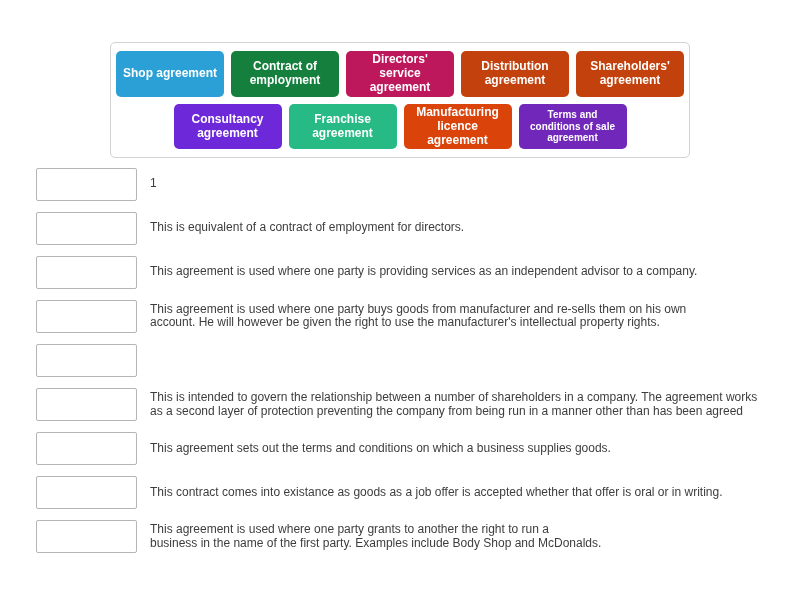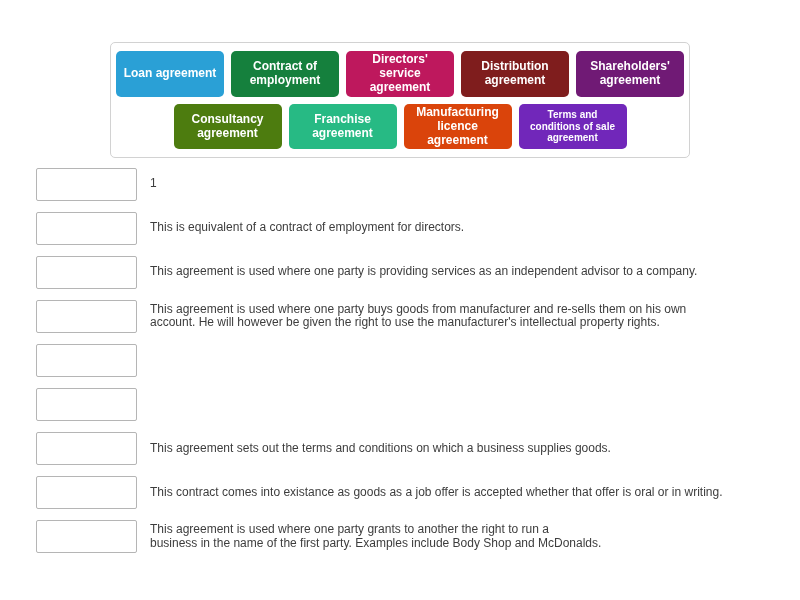--- a/index.html
+++ b/index.html
@@ -57,28 +57,28 @@
     white-space: pre-line;
   }
 </style>
 </head>
 <body>
 
 <div class="board">
 
   <div class="bank">
     <div class="bank-row">
-      <div class="chip" style="background: rgb(42, 160, 214);">Loan agreement</div>
+      <div class="chip" style="background: rgb(42, 160, 214);">Shop agreement</div>
       <div class="chip" style="background: #15803d;">Contract of employment</div>
       <div class="chip" style="background: #be185d;">Directors' service agreement</div>
-      <div class="chip" style="background: #7f1d1d;">Distribution agreement</div>
-      <div class="chip" style="background: #701a75;">Shareholders' agreement</div>
+      <div class="chip" style="background: #c2410c;">Distribution agreement</div>
+      <div class="chip" style="background: #c2410c;">Shareholders' agreement</div>
     </div>
     <div class="bank-row">
-      <div class="chip" style="background: #4d7c0f;">Consultancy agreement</div>
+      <div class="chip" style="background: #6d28d9;">Consultancy agreement</div>
       <div class="chip" style="background: rgb(39, 186, 132);">Franchise agreement</div>
       <div class="chip" style="background: rgb(218, 68, 11);">Manufacturing licence agreement</div>
       <div class="chip small" style="background: rgb(113, 39, 186);">Terms and conditions of sale agreement</div>
     </div>
   </div>
 
   <div class="rows">
     <div class="match-row">
       <div class="slot"></div>
       <div class="clue">1</div>
@@ -94,20 +94,22 @@
     <div class="match-row">
       <div class="slot"></div>
       <div class="clue">This agreement is used where one party buys goods from manufacturer and re-sells them on his own
 account. He will however be given the right to use the manufacturer's intellectual property rights.</div>
     </div>
     <div class="match-row">
       <div class="slot"></div>
     </div>
     <div class="match-row">
       <div class="slot"></div>
+      <div class="clue">This is intended to govern the relationship between a number of shareholders in a company. The agreement works
+as a second layer of protection preventing the company from being run in a manner other than has been agreed</div>
     </div>
     <div class="match-row">
       <div class="slot"></div>
       <div class="clue">This agreement sets out the terms and conditions on which a business supplies goods.</div>
     </div>
     <div class="match-row">
       <div class="slot"></div>
       <div class="clue">This contract comes into existance as goods as a job offer is accepted whether that offer is oral or in writing.</div>
     </div>
     <div class="match-row">

